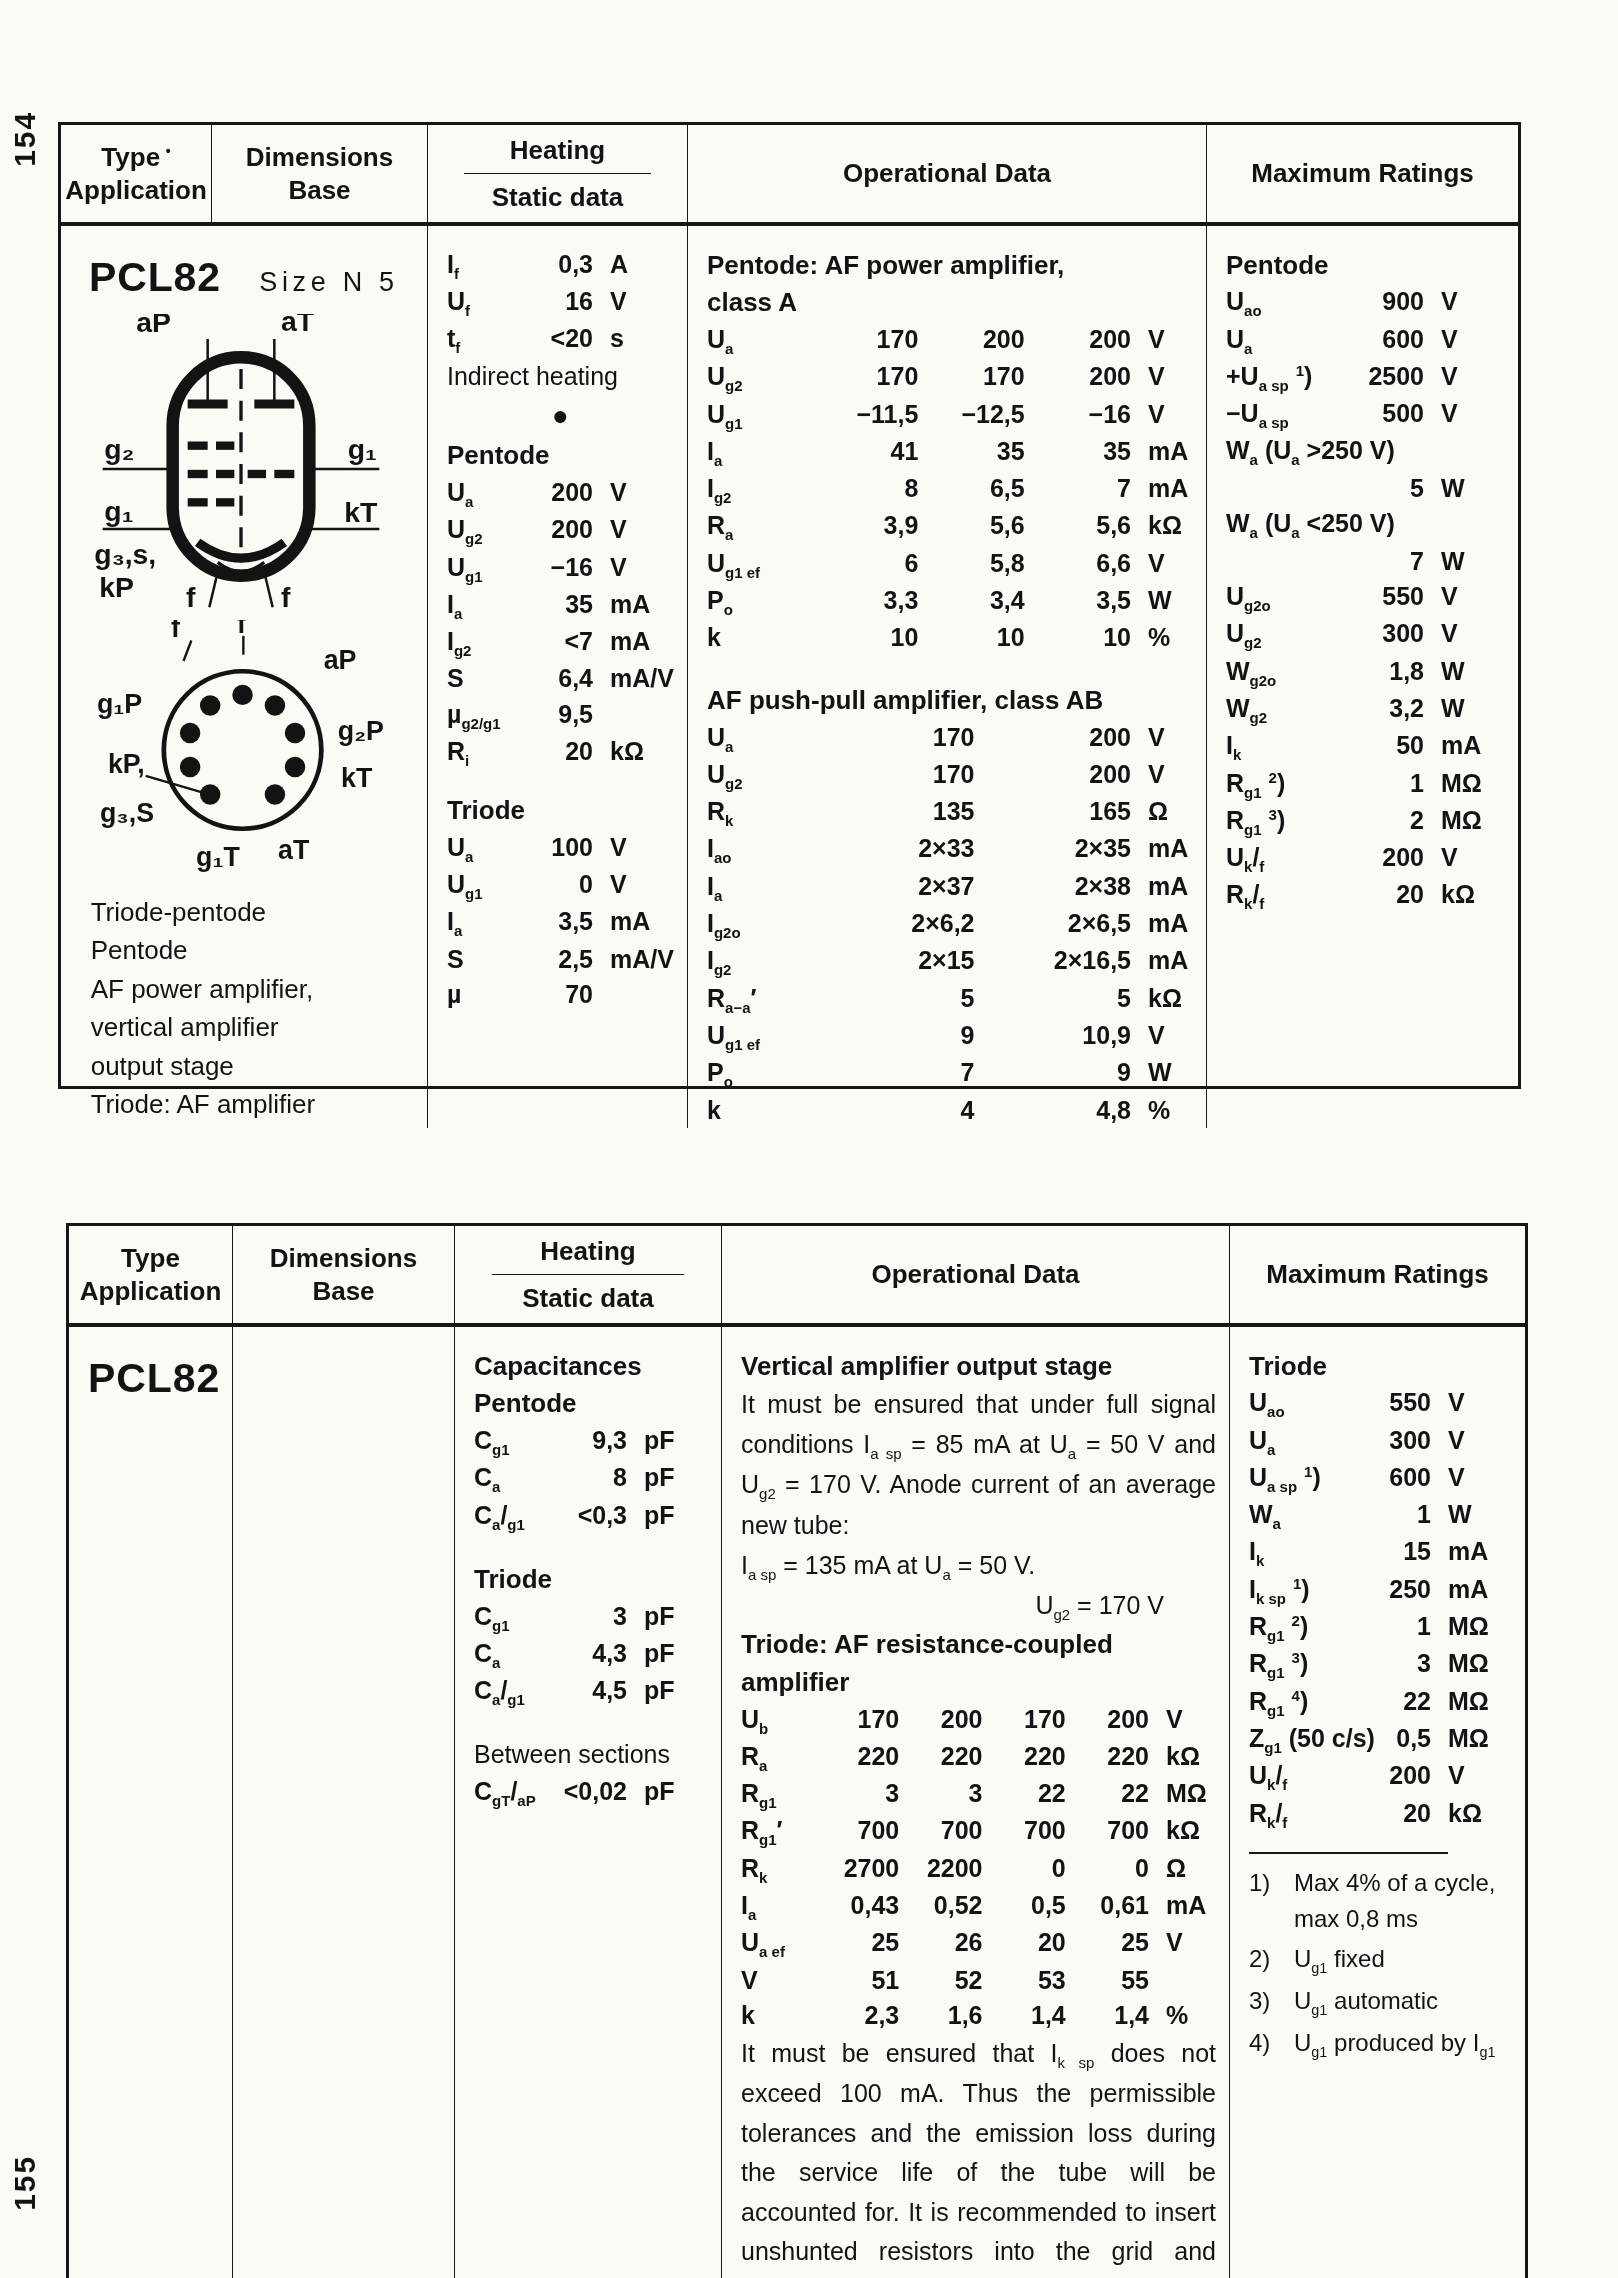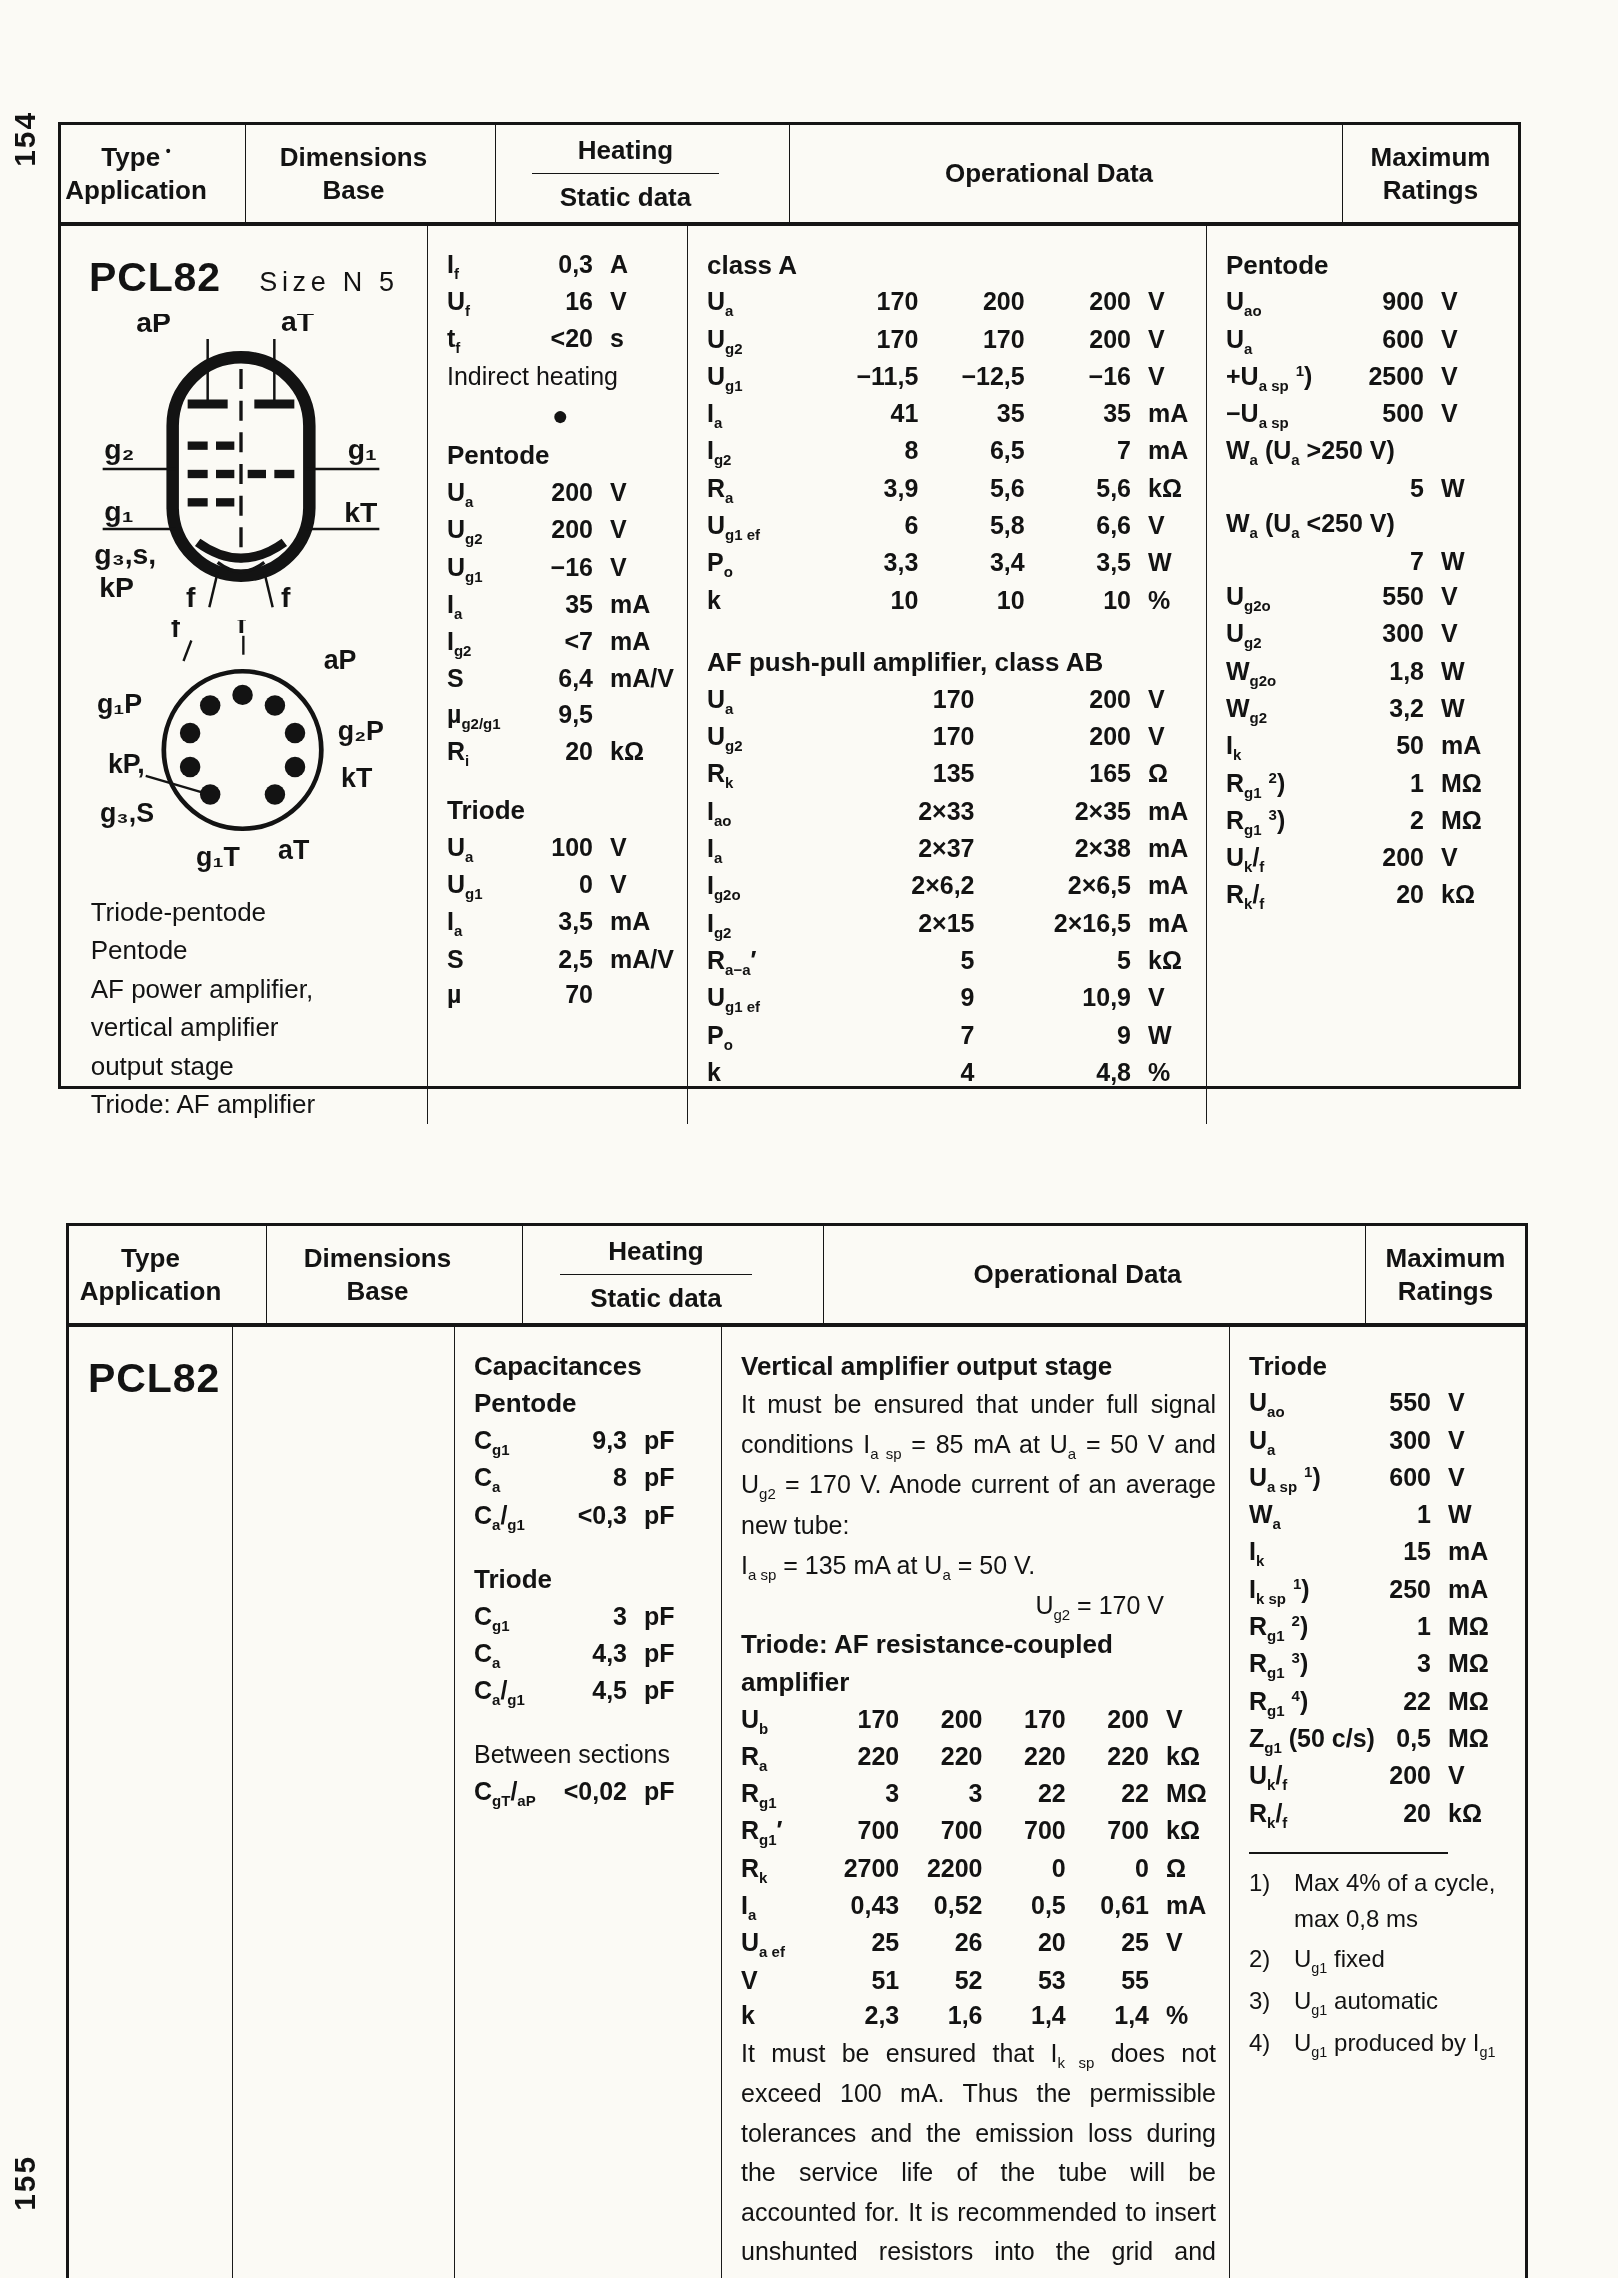--- a/index.html
+++ b/index.html
@@ -7,21 +7,21 @@
         font-family:"Liberation Sans",sans-serif;overflow:hidden;}
   .pagenum{position:absolute;font-weight:700;font-size:30px;writing-mode:vertical-rl;
            transform:rotate(180deg);letter-spacing:1.9px;}
   .pn-top{left:7.5px;top:111px;}
   .pn-bottom{left:7.5px;top:2155px;}
 
   .dtable{position:absolute;border:3.7px solid #151515;display:flex;flex-direction:column;box-sizing:border-box;background:#fbfaf5;}
   .t1{left:58px;top:122px;width:1463px;height:967px;}
   .t2{left:66px;top:1223px;width:1462px;height:1056px;border-bottom:none;}
 
-  .thead{display:grid;border-bottom:4.7px solid #151515;flex:0 0 97px;gap:34px;}
+  .thead{display:grid;border-bottom:4.7px solid #151515;flex:0 0 97px;}
   .t1 .thead{grid-template-columns:150px 216px 260px 519px 1fr;}
   .t2 .thead{grid-template-columns:163px 222px 267px 508px 1fr;}
   .hc{display:flex;flex-direction:column;justify-content:center;align-items:center;
       font-size:26px;font-weight:700;border-left:1.9px solid #151515;text-align:center;line-height:1.25;}
   .hc:first-child{border-left:none;}
   .hrule{width:72%;border-top:1.9px solid #151515;margin:6.6px 0;}
   .mark{font-size:14px;vertical-align:super;margin-left:5.6px;}
 
   .tbody{flex:1;display:grid;}
   .t1 .tbody{grid-template-columns:366px 260px 519px 1fr;}
@@ -267,20 +267,21 @@
             </div>
             <div class="data-row">
               <span class="lbl">µ</span>
               <span class="val">70</span>
               <span class="unit"></span>
             </div>
           </div>
       </div>
 
       <div class="bc">
+        <div class="h">Pentode: AF power amplifier,</div>
         <div class="h">class A</div>
         <div class="rows rows-5">
             <div class="data-row">
               <span class="lbl">U<sub>a</sub></span>
               <span class="val">170</span>
               <span class="val">200</span>
               <span class="val">200</span>
               <span class="unit">V</span>
             </div>
             <div class="data-row">

